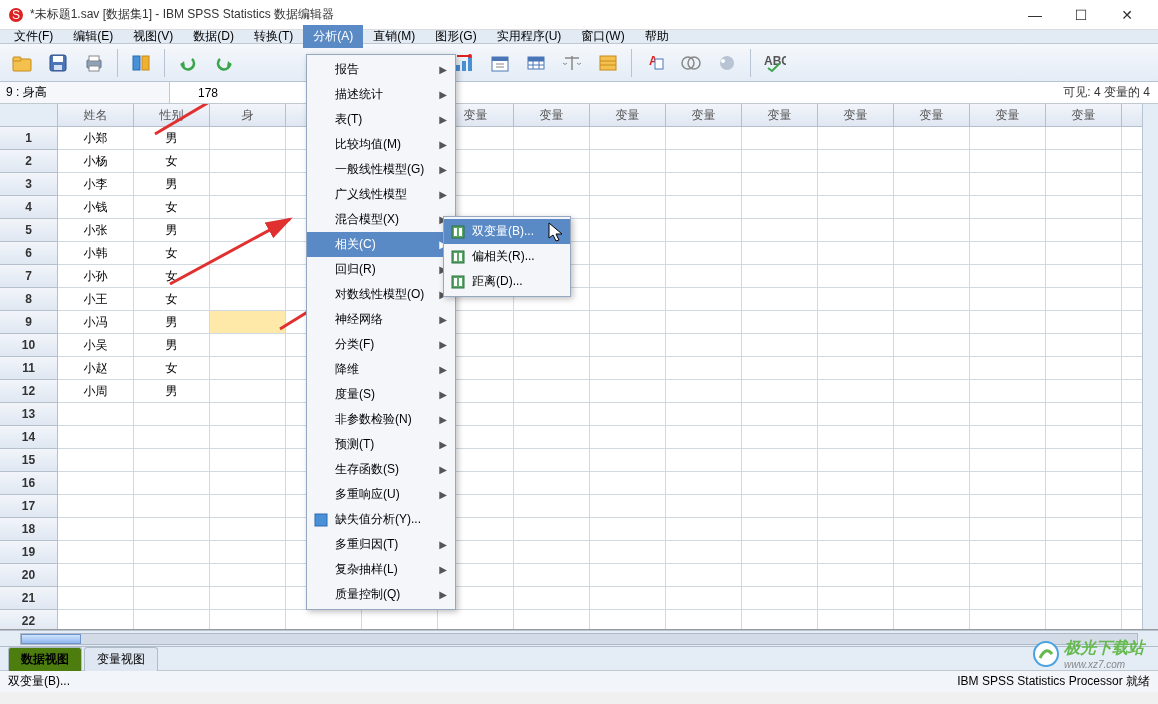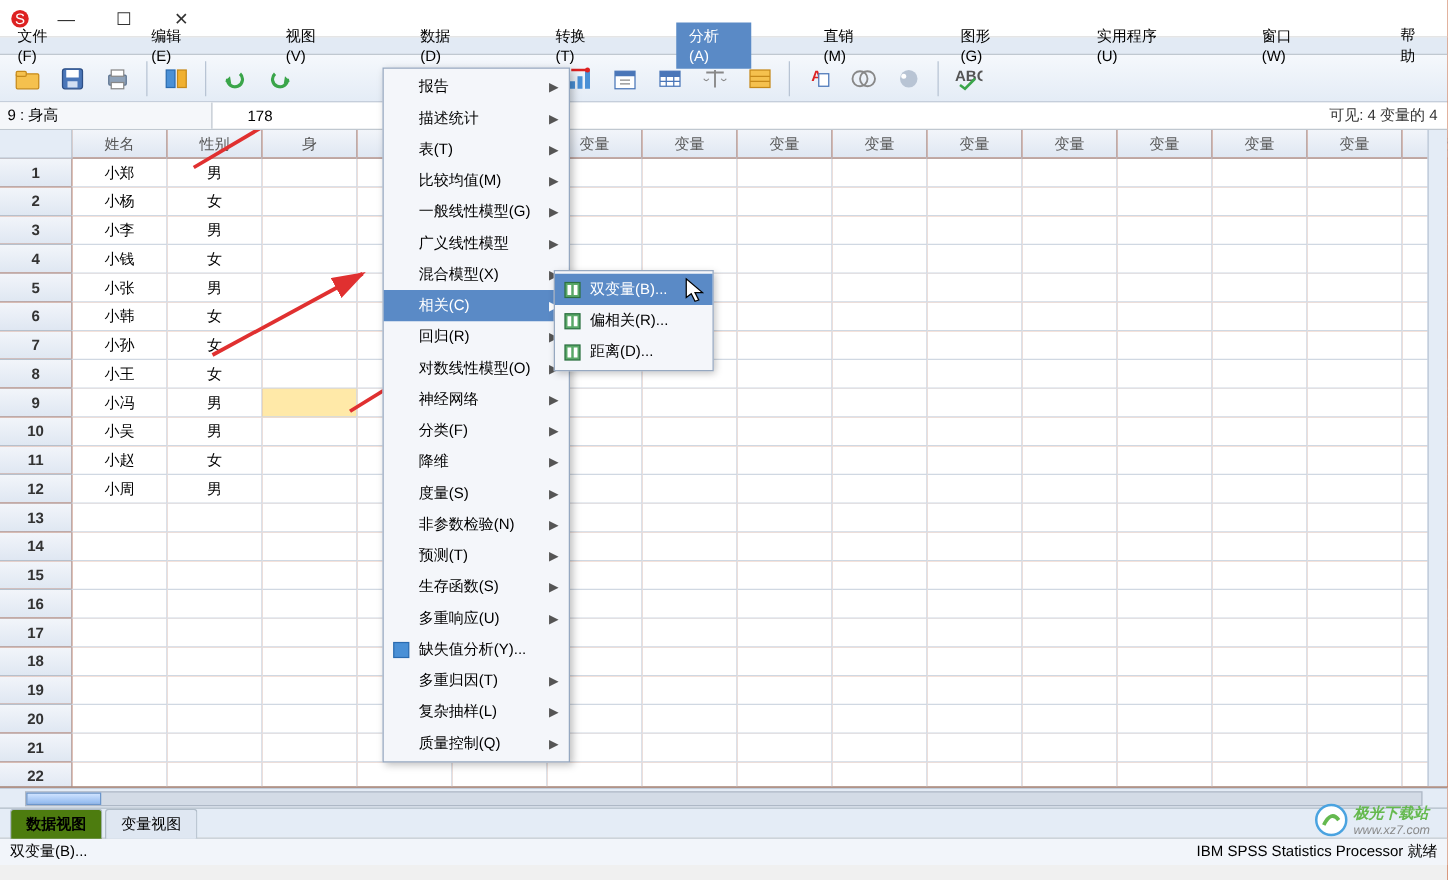--- a/index.html
+++ b/index.html
@@ -4,21 +4,21 @@
 <style>
 * { box-sizing: border-box; margin: 0; padding: 0; font-family: "Microsoft YaHei", "SimSun", sans-serif; font-size: 12px; }
 body { background: #f0f0f0; width: 1158px; height: 704px; overflow: hidden; position: relative; }
 
 .titlebar { height: 30px; background: #fff; display: flex; align-items: center; padding: 0 8px; border-bottom: 1px solid #ddd; }
 .titlebar .app-icon { width: 16px; height: 16px; margin-right: 6px; color: #d22; }
 .titlebar .title-text { flex: 1; color: #333; }
 .titlebar .win-btns { display: flex; }
 .titlebar .win-btn { width: 46px; height: 30px; display: flex; align-items: center; justify-content: center; font-size: 14px; color: #333; }
 
-.menubar { height: 14px; background: #e2eaf4; display: flex; align-items: center; padding: 0 4px; border-bottom: 1px solid #c0c8d0; gap: 48px; }
+.menubar { height: 14px; background: #e2eaf4; display: flex; align-items: center; padding: 0 4px; border-bottom: 1px solid #c0c8d0; }
 .menubar .menu-item { padding: 3px 10px; cursor: default; }
 .menubar .menu-item.hot { background: #5a8ac6; color: #fff; }
 
 .toolbar { height: 38px; background: linear-gradient(#f5f8fc,#e4ecf6); border-bottom: 1px solid #b8c4d4; display: flex; align-items: center; padding: 0 6px; gap: 4px; }
 .tb-btn { width: 32px; height: 30px; display:flex; align-items:center; justify-content:center; border:1px solid transparent; border-radius:3px;}
 .tb-sep { width:1px; height:28px; background:#b8c4d4; margin:0 3px;}
 
 .cellrow { height: 22px; background: #fff; display: flex; align-items: center; border-bottom: 1px solid #c0c8d0; gap: 22px; }
 .cellrow .label { width: 170px; padding: 0 6px; border-right: 1px solid #c0c8d0; height:100%; display:flex; align-items:center; background:#f5f7fa; }
 .cellrow .value { width: 120px; padding: 0 6px; border-right: 1px solid #c0c8d0; height:100%; display:flex; align-items:center; }
@@ -63,20 +63,21 @@
 </head>
 <body>
 
 <div class="titlebar">
   <span class="app-icon">
     <svg width="16" height="16" viewBox="0 0 16 16">
         <circle cx="8" cy="8" r="7" fill="#d22"></circle>
         <text x="8" y="12" text-anchor="middle" fill="#fff" font-size="10">S</text>
       </svg>
   </span>
+  <span class="title-text">*未标题1.sav [数据集1] - IBM SPSS Statistics 数据编辑器</span>
   <div class="win-btns">
     <div class="win-btn">—</div>
     <div class="win-btn">☐</div>
     <div class="win-btn">✕</div>
   </div>
 </div>
 
 <div class="menubar" id="menubar">
     <div class="menu-item">文件(F)</div>
     <div class="menu-item">编辑(E)</div>
@@ -746,16 +747,16 @@
 <svg class="cursor" width="18" height="22">
   <path d="M1 1 L1 16 L5 13 L8 19 L11 18 L8 12 L14 12 Z" fill="#fff" stroke="#000" stroke-width="1"></path>
 </svg>
 
 <div class="watermark">
   <svg width="28" height="28">
       <circle cx="14" cy="14" r="12" fill="#fff" stroke="#4aa3e0" stroke-width="2"></circle>
       <path d="M8 18 Q14 6 20 14" fill="none" stroke="#65b94f" stroke-width="3"></path>
     </svg>
   <div>
-    <div style="font-size:12px;font-weight:bold;">极光下载站</div>
+    <div style="font-size:16px;font-weight:bold;">极光下载站</div>
     <div style="font-size:10px;color:#888;">www.xz7.com</div>
   </div>
 </div>
 
 </body></html>

